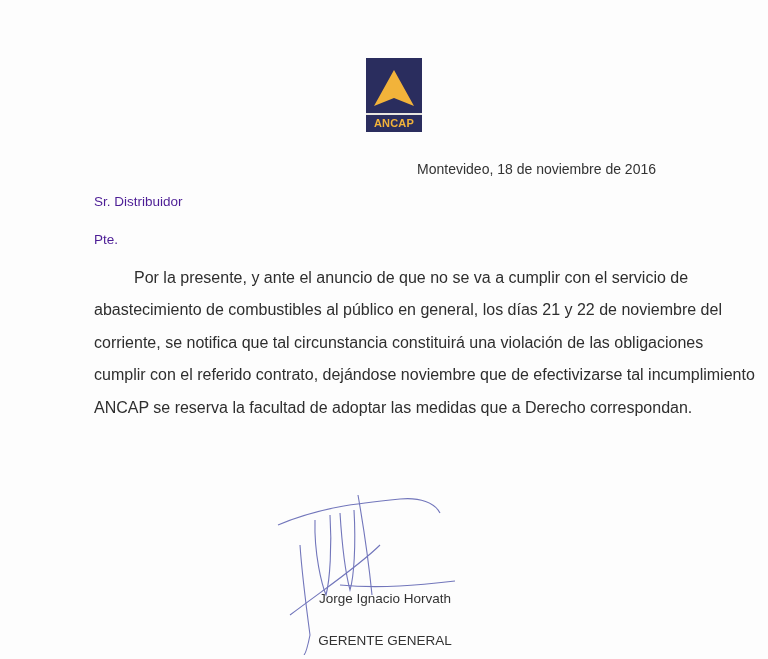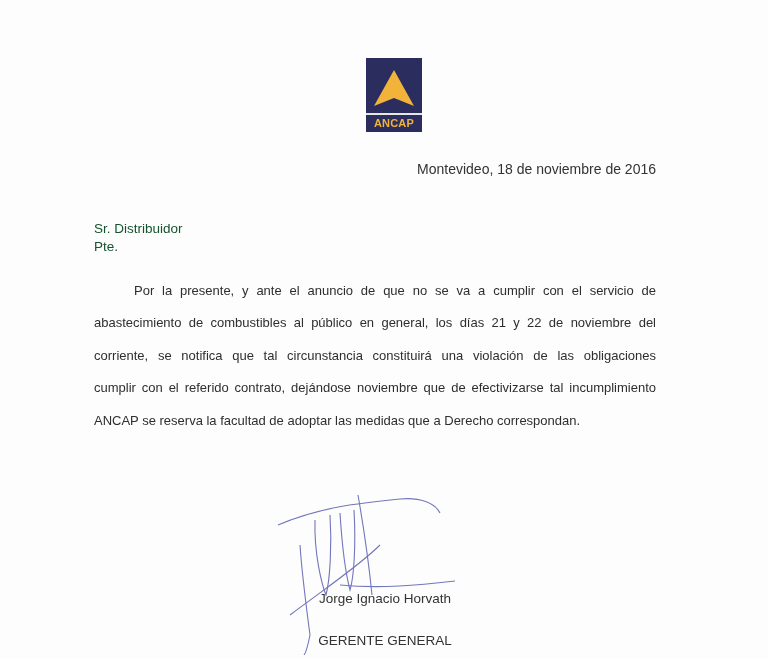--- a/index.html
+++ b/index.html
@@ -21,26 +21,26 @@
     }
     .logo .brand {
       position: absolute; left: 0; top: 58px; width: 56px; height: 15px;
       text-align: center; color: #f2b33a; font-weight: bold;
       font-size: 11px; line-height: 15px; letter-spacing: 0.2px;
     }
     .date {
       position: absolute; right: 112px; top: 161px;
       font-size: 14px; color: #333;
     }
-    .addressee { position: absolute; left: 94px; font-size: 13.5px; color: #14532d; margin-top: 27px; }
+    .addressee { position: absolute; left: 94px; font-size: 13.5px; color: #4c1d95; }
     .addr1 { top: 194px; }
-    .addr2 { top: 212px; }
+    .addr2 { top: 232px; }
     .body-text {
-      position: absolute; left: 94px; width: 562px; top: 275px;
-      font-size: 13px; line-height: 32.4px; color: #2e2e2e;
+      position: absolute; left: 94px; width: 562px; top: 262px;
+      font-size: 16px; line-height: 32.4px; color: #2e2e2e;
     }
     .line { display: block; text-align: justify; text-align-last: justify; white-space: nowrap; }
     .line.first { padding-left: 40px; }
     .line.last { text-align-last: left; }
     .bold { font-weight: bold; color: #1e1e1e; }
     .sig-block {
       position: absolute; left: 260px; top: 572px; width: 250px;
       text-align: center; font-size: 13.5px; color: #333;
     }
     .sig-block div { height: 30px; line-height: 30px; margin-top: 12px; }

